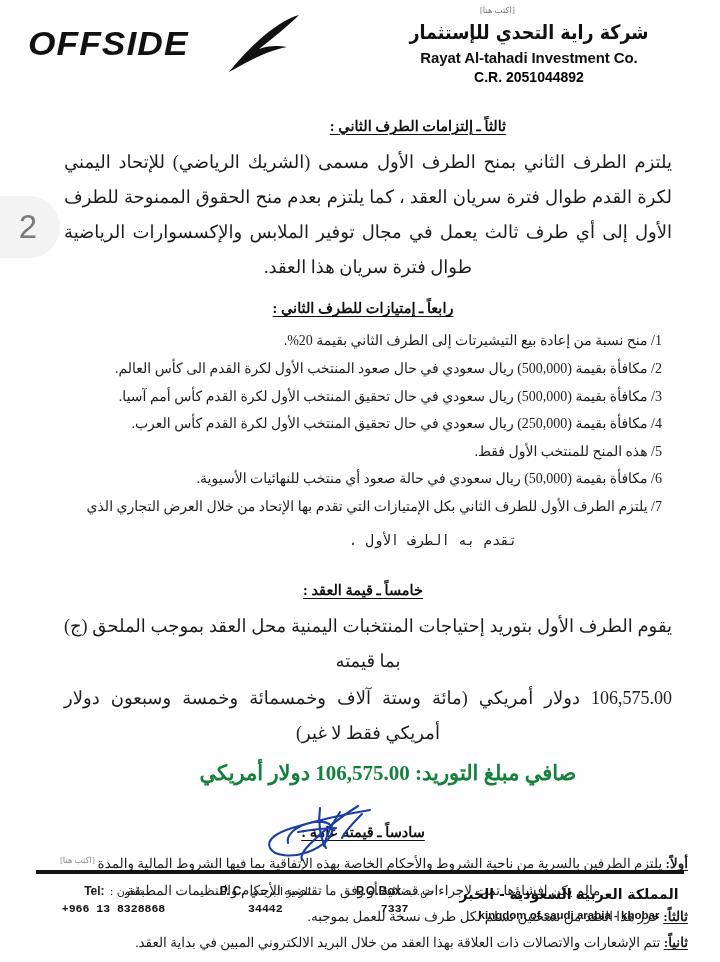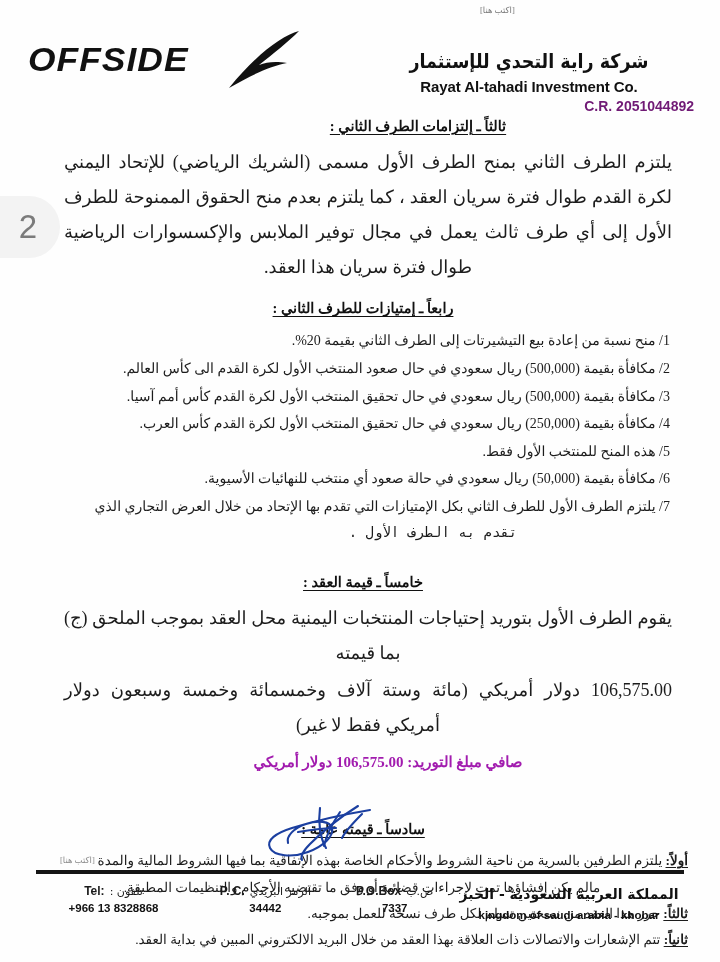--- a/index.html
+++ b/index.html
@@ -43,21 +43,21 @@
     top: 855px;
     left: 60px;
     font-family: "Liberation Serif", serif;
     font-size: 8.5px;
     color: #8a8a8a;
   }
 
   
   .logo-block {
     position: absolute;
-    top: 32px;
+    top: 16px;
     left: 28px;
     width: 270px;
     height: 60px;
   }
   .logo-word {
     position: absolute;
     top: 8px; left: 0;
     font-family: "Liberation Sans", sans-serif;
     font-size: 34px;
     font-weight: 800;
@@ -69,21 +69,20 @@
   }
   .logo-swoosh { position: absolute; top: -2px; left: 195px; }
 
   
   .company-block {
     position: absolute;
     top: 22px;
     right: 26px;
     width: 330px;
     text-align: center;
-    margin-top: 29px;
   }
   .company-ar {
     font-family: "DejaVu Sans", sans-serif;
     font-size: 17.5px;
     font-weight: 700;
     color: #111;
     letter-spacing: -0.2px;
     line-height: 1.25;
     white-space: nowrap;
     transform: scaleY(1.12);
@@ -94,24 +93,23 @@
     font-weight: 700;
     color: #111;
     margin-top: 5px;
     letter-spacing: -0.1px;
     direction: ltr;
   }
   .company-cr {
     font-family: "Liberation Sans", sans-serif;
     font-size: 14px;
     font-weight: 700;
-    color: #701a75;
+    color: #000000;
     margin-top: 3px;
     direction: ltr;
-    text-align: right;
   }
 
   
   .page-pill {
     position: absolute;
     top: 196px;
     left: -26px;
     width: 86px;
     height: 62px;
     background: #f3f3f3;
@@ -157,21 +155,21 @@
     font-size: 18px;
     line-height: 1.95;
     color: #1c1c1c;
     text-align: justify;
     text-align-last: center;
     padding: 0 22px;
   }
 
   ol.items {
     list-style: none;
-    margin: 0;
+    margin: 8px;
     padding: 0 18px 0 0;
   }
   ol.items li {
     font-family: "Liberation Serif", "DejaVu Serif", serif;
     font-size: 14px;
     line-height: 1.97;
     color: #1c1c1c;
     text-align: justify;
     text-align-last: right;
     padding-right: 6px;
@@ -183,24 +181,24 @@
     font-family: Liberation Mono, monospace;
     font-size: 14px;
     line-height: 1.97;
     text-align: center;
     padding-left: 130px;
   }
 
   .money-line {
     text-align: center;
     font-family: "Liberation Serif", "DejaVu Serif", serif;
-    font-size: 15px;
-    font-weight: 700;
-    color: #a21caf;
-    margin: 10px 0 12px 0;
+    font-size: 21px;
+    font-weight: 700;
+    color: #15803d;
+    margin: 10px 0 0 0;
     padding-left: 40px;
   }
 
   .prov {
     font-family: "Liberation Serif", "DejaVu Serif", serif;
     font-size: 13.5px;
     line-height: 1.95;
     color: #1c1c1c;
     text-align: justify;
     text-align-last: right;
@@ -274,21 +272,21 @@
   .fcol .fl2 {
     font-family: "Liberation Sans", sans-serif;
     font-size: 11.5px;
     font-weight: 700;
     color: #111;
     white-space: nowrap;
     line-height: 1.5;
     direction: ltr;
     margin-top: 2px;
   }
-  .fcol .fl2.num { font-family: Liberation Sans, sans-serif; }
+  .fcol .fl2.num { font-family: Liberation Mono, monospace; }
   .fcol-addr { width: 230px; }
   .fcol-pobox { width: 110px; }
   .fcol-pc { width: 140px; }
   .fcol-tel { width: 155px; }
   .pairline {
     display: flex;
     gap: 5px;
     justify-content: center;
     align-items: baseline;
     white-space: nowrap;

